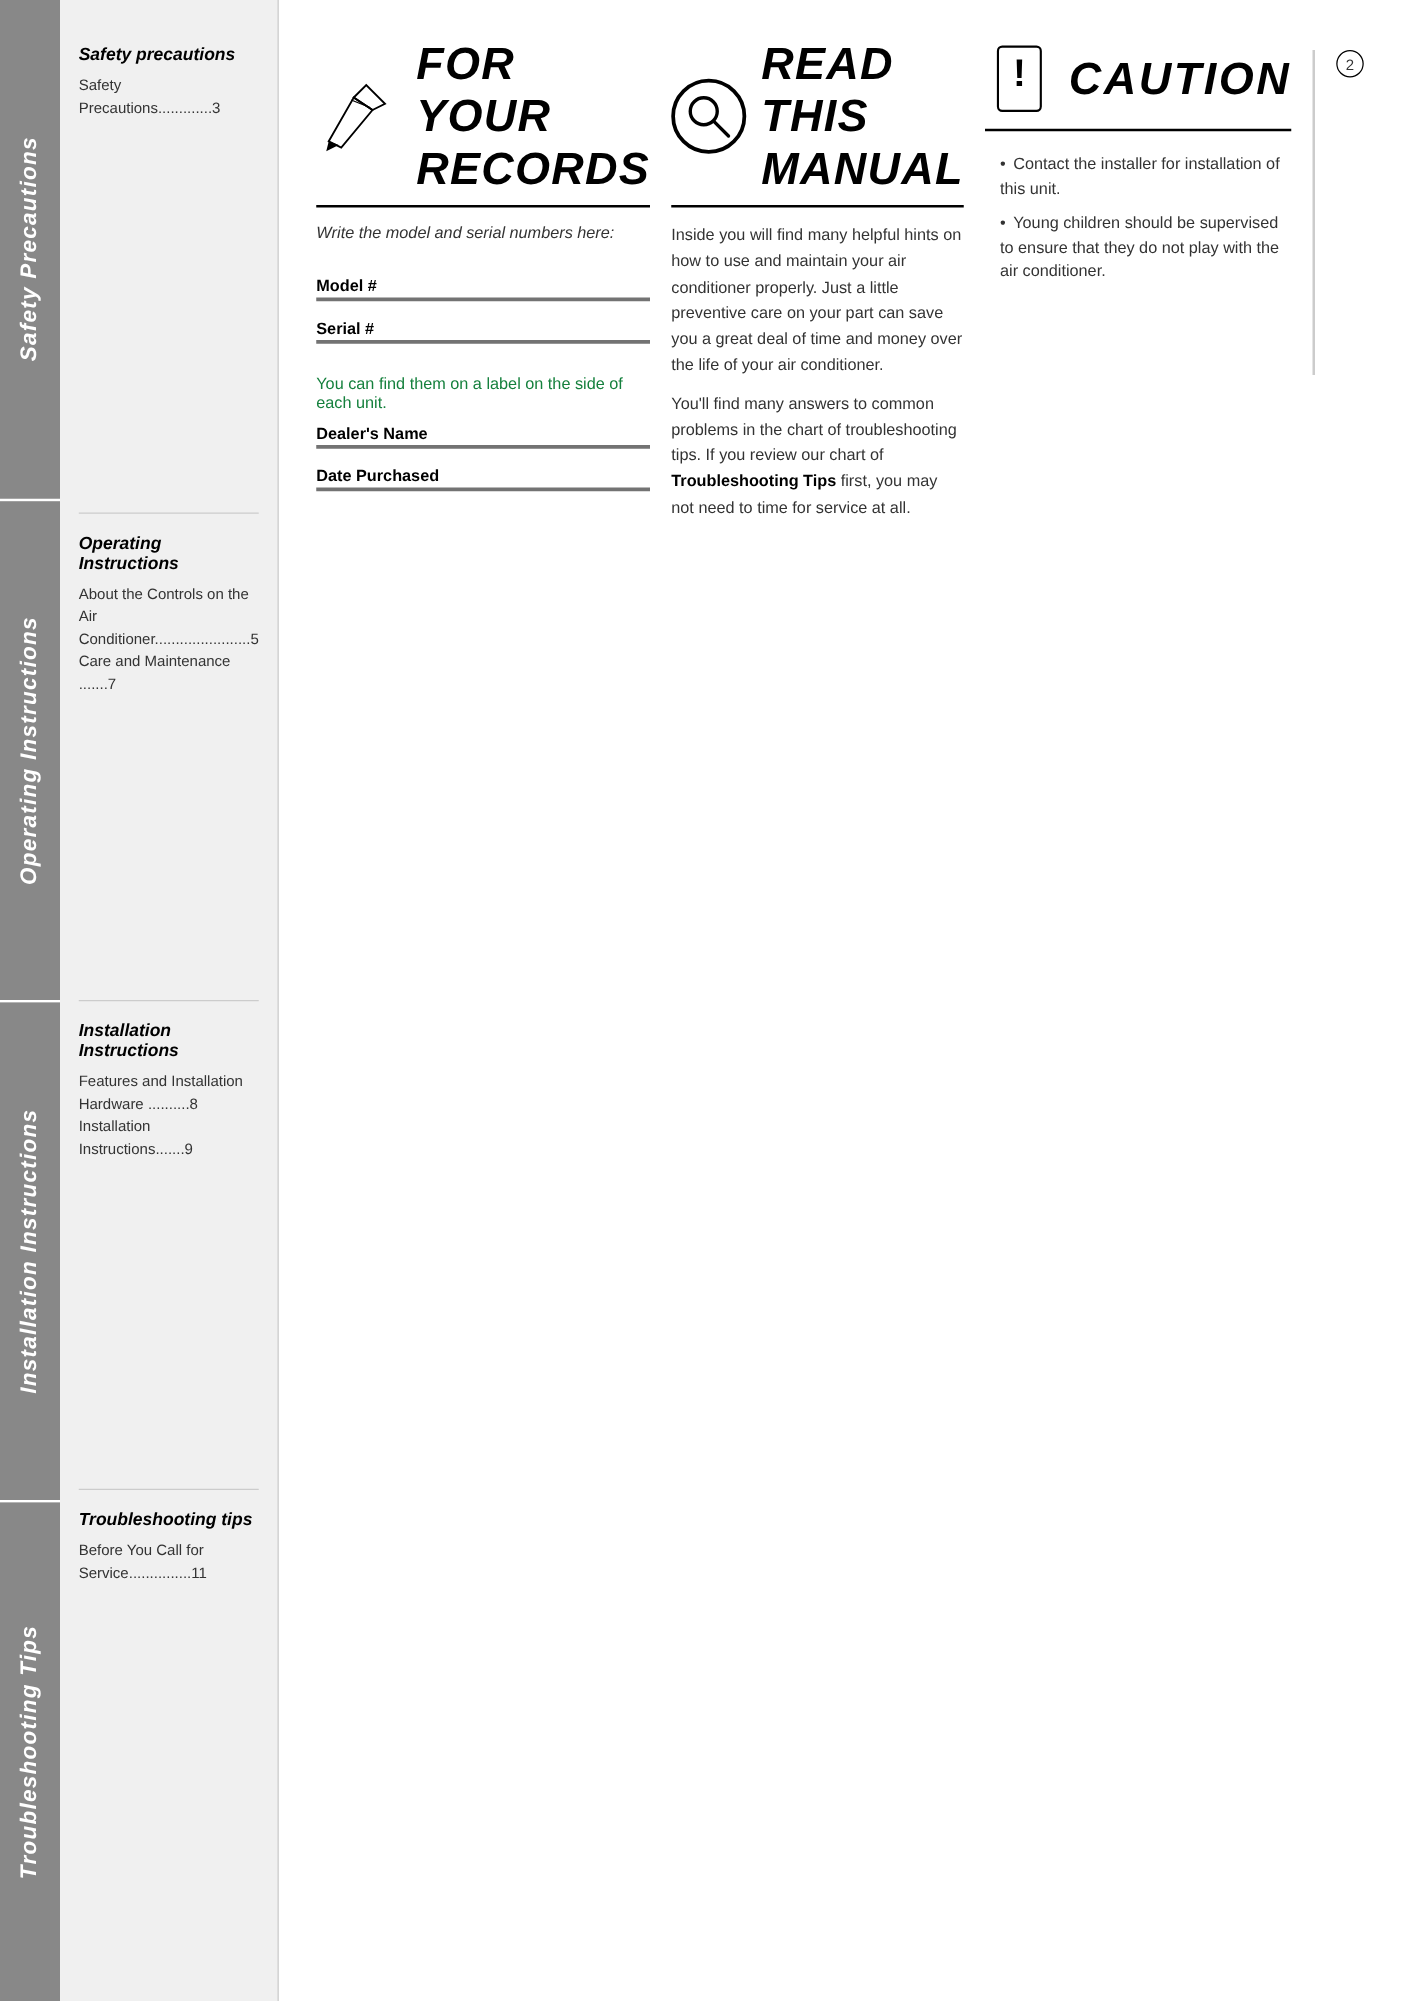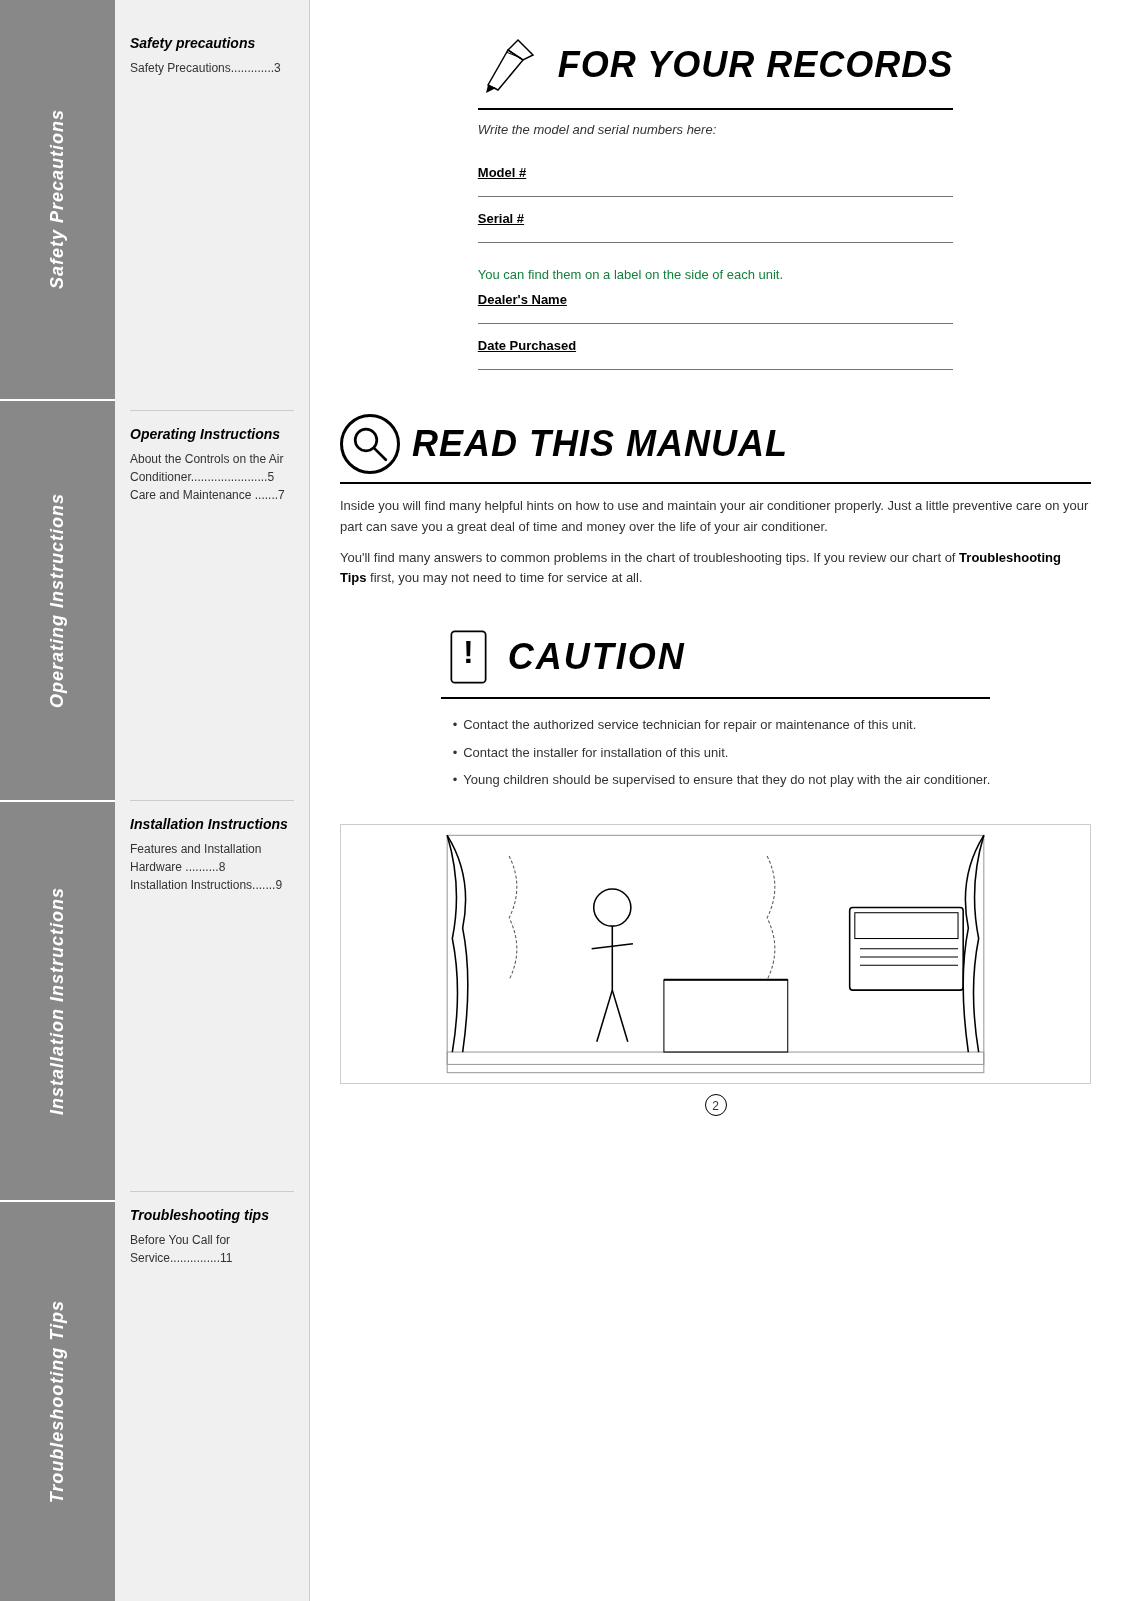--- a/index.html
+++ b/index.html
@@ -87,23 +87,22 @@
       font-size: 12px;
       color: #333;
       line-height: 1.5;
     }
 
     
     .main-content {
       flex: 1;
       padding: 30px 40px 30px 30px;
       display: flex;
-      flex-direction: column;
-      gap: 0;
-      align-items: center;
+      flex-direction: row;
+      gap: 17px;
     }
 
     
     .records-section {
       display: flex;
       flex-direction: column;
       margin-bottom: 30px;
     }
 
     .section-header {
@@ -137,24 +136,23 @@
     }
 
     .records-field {
       margin-bottom: 6px;
     }
 
     .records-field-label {
       font-weight: bold;
       font-size: 13px;
       display: block;
-      border-bottom: 1px solid #737373;
-      padding-bottom: 16px;
+      border-bottom: 3px solid #737373;
+      padding-bottom: 2px;
       margin-bottom: 8px;
-      text-decoration: underline;
     }
 
     .records-note {
       font-size: 13px;
       margin: 10px 0;
       color: #15803d;
     }
 
     
     .manual-section {
@@ -369,21 +367,20 @@
         <div class="caution-icon">
           <svg viewBox="0 0 50 70" xmlns="http://www.w3.org/2000/svg" width="45" height="60">
             <rect x="5" y="5" width="40" height="60" rx="4" fill="none" stroke="#000" stroke-width="2"></rect>
             <text x="25" y="42" text-anchor="middle" font-size="36" font-weight="bold" fill="#000">!</text>
           </svg>
         </div>
         <h2 class="caution-title">CAUTION</h2>
       </div>
       <div class="caution-body">
         <ul>
-          <li>Contact the authorized service technician for repair or maintenance of this unit.</li>
           <li>Contact the installer for installation of this unit.</li>
           <li>Young children should be supervised to ensure that they do not play with the air conditioner.</li>
         </ul>
       </div>
     </div>
 
     <div class="illustration">
       <svg class="illus-svg" viewBox="0 0 600 250" xmlns="http://www.w3.org/2000/svg">
 
         <rect x="40" y="10" width="520" height="230" fill="none" stroke="#999" stroke-width="1"></rect>

